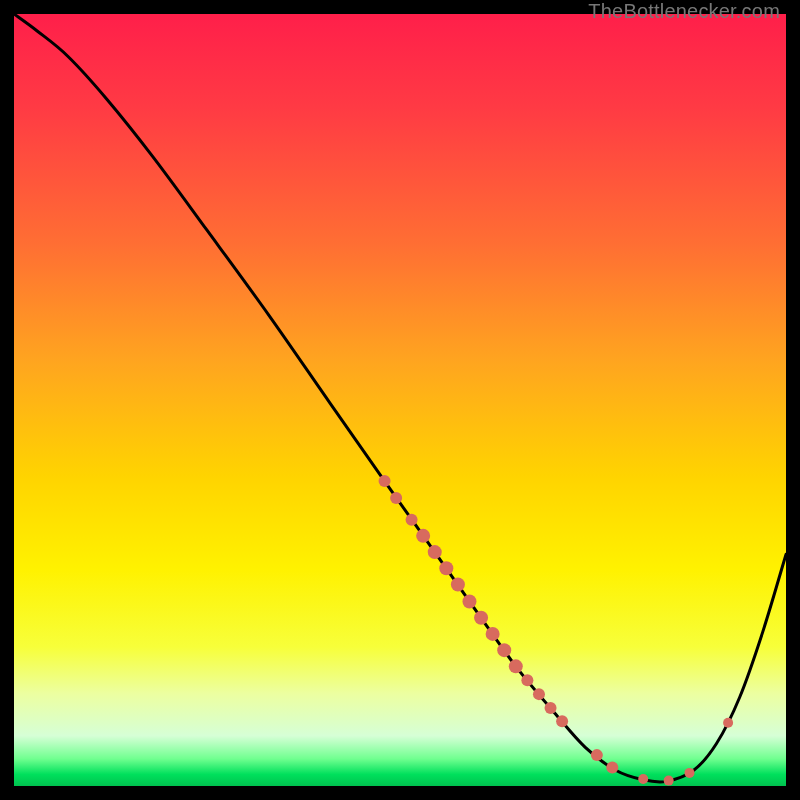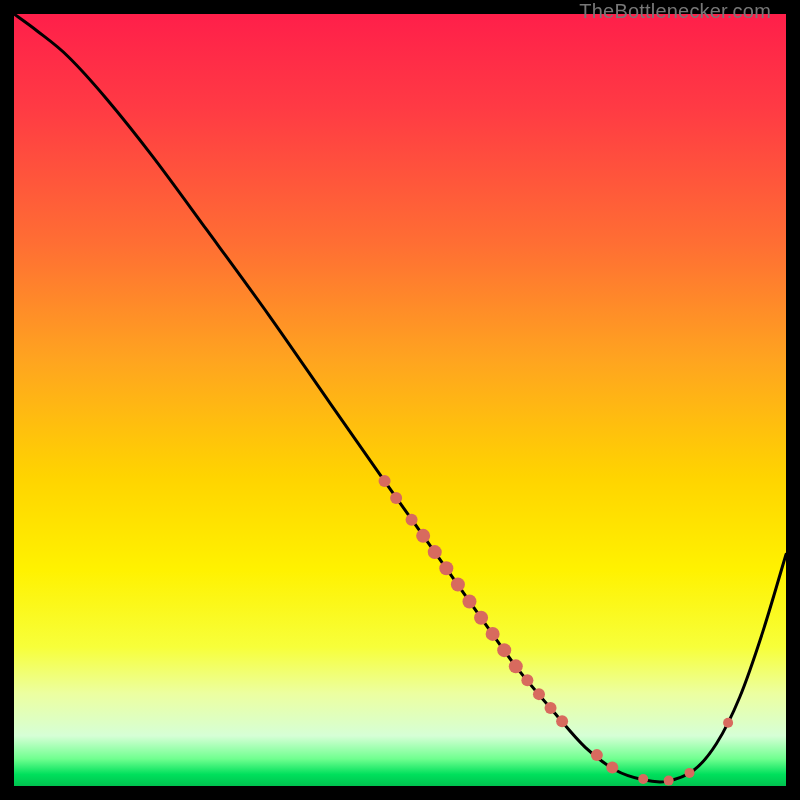--- a/index.html
+++ b/index.html
@@ -22,21 +22,21 @@
   .plot {
     position: absolute;
     left: 0;
     top: 0;
     width: 772px;
     height: 772px;
   }
   .watermark {
     position: absolute;
     top: 0px;
-    right: 29px;
+    right: 20px;
     color: #777;
     font-size: 20px;
     font-weight: 500;
     letter-spacing: 0.2px;
     user-select: none;
   }
 </style>
 </head>
 <body>
 

